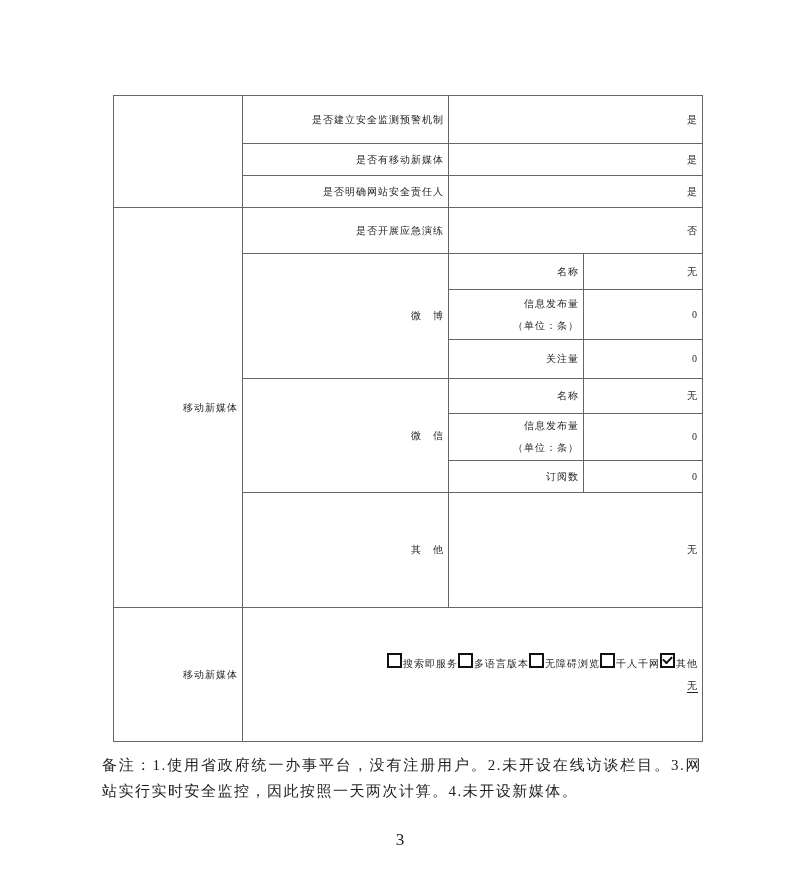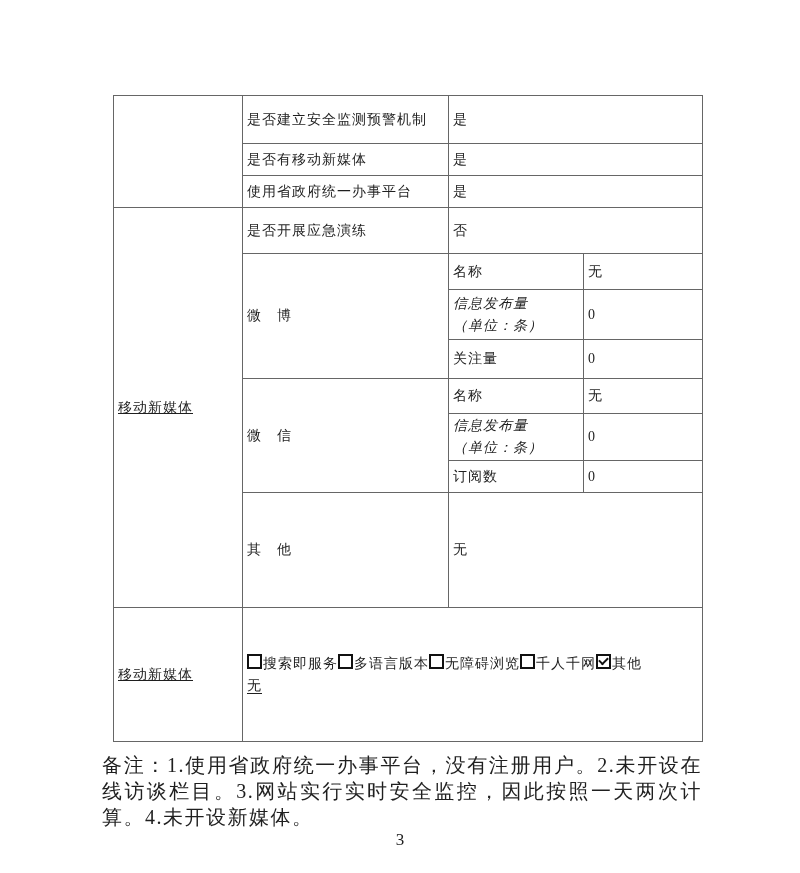--- a/index.html
+++ b/index.html
@@ -9,49 +9,49 @@
     color:#1f1f1f;
   }
   .sheet{position:relative;width:800px;height:873px;background:#fff;overflow:hidden;}
 
   table.report{
     position:absolute;left:113px;top:95px;
     border-collapse:collapse;table-layout:fixed;
   }
   table.report td{
     border:1px solid #666;
-    text-align:left;vertical-align:middle;
-    font-size:14px;letter-spacing:1px;
+    text-align:right;vertical-align:middle;
+    font-size:10px;letter-spacing:1px;
     padding:0 4px;
     line-height:22px;
   }
   td.wrap10{padding:0 25px;}
-  td.section-label{letter-spacing:1.5px;text-decoration:underline;}
-  .unit-line{display:block;font-style:italic;}
+  td.section-label{letter-spacing:1.5px;}
+  .unit-line{display:block;}
   td.innov-cell{
     text-align:left;vertical-align:middle;
     padding:0 0 0 27px;font-size:15px;line-height:30px;letter-spacing:0.5px;margin-left:8px;
   }
   .cb{white-space:nowrap;}
   .cb-box{
     display:inline-block;width:11px;height:11px;
     border:2px solid #111;background:#fff;
     vertical-align:-1px;margin:0 1px 0 0;
     position:relative;
   }
   .cb-box.checked::after{
     content:"";position:absolute;left:1px;top:1px;
     width:7px;height:4px;
     border-left:2px solid #111;border-bottom:2px solid #111;
     transform:rotate(-45deg);
   }
   .underlined{text-decoration:underline;text-underline-offset:3px;}
   .notes{
     position:absolute;left:102px;top:752px;width:600px;
-    font-size:20px;line-height:26px;letter-spacing:1.5px;
+    font-size:15px;line-height:26px;letter-spacing:1.5px;
     text-align:justify;
   }
   .page-num{
     position:absolute;left:0;top:830px;width:800px;
     text-align:center;font-size:17px;
   }
 </style>
 </head>
 <body>
 
@@ -69,21 +69,21 @@
         <tr style="height:48px">
       <td rowspan="3"></td>
       <td class="wrap10">是否建立安全监测预警机制</td>
       <td colspan="2">是</td>
     </tr>
     <tr style="height:32px">
       <td>是否有移动新媒体</td>
       <td colspan="2">是</td>
     </tr>
     <tr style="height:32px">
-      <td>使用省政府统一办事平台</td>
+      <td>是否明确网站安全责任人</td>
       <td colspan="2">是</td>
     </tr>
 
     <tr style="height:46px">
       <td rowspan="8" class="section-label">移动新媒体</td>
       <td>是否开展应急演练</td>
       <td colspan="2">否</td>
     </tr>
     <tr style="height:36px">
       <td rowspan="3">微　博</td>

